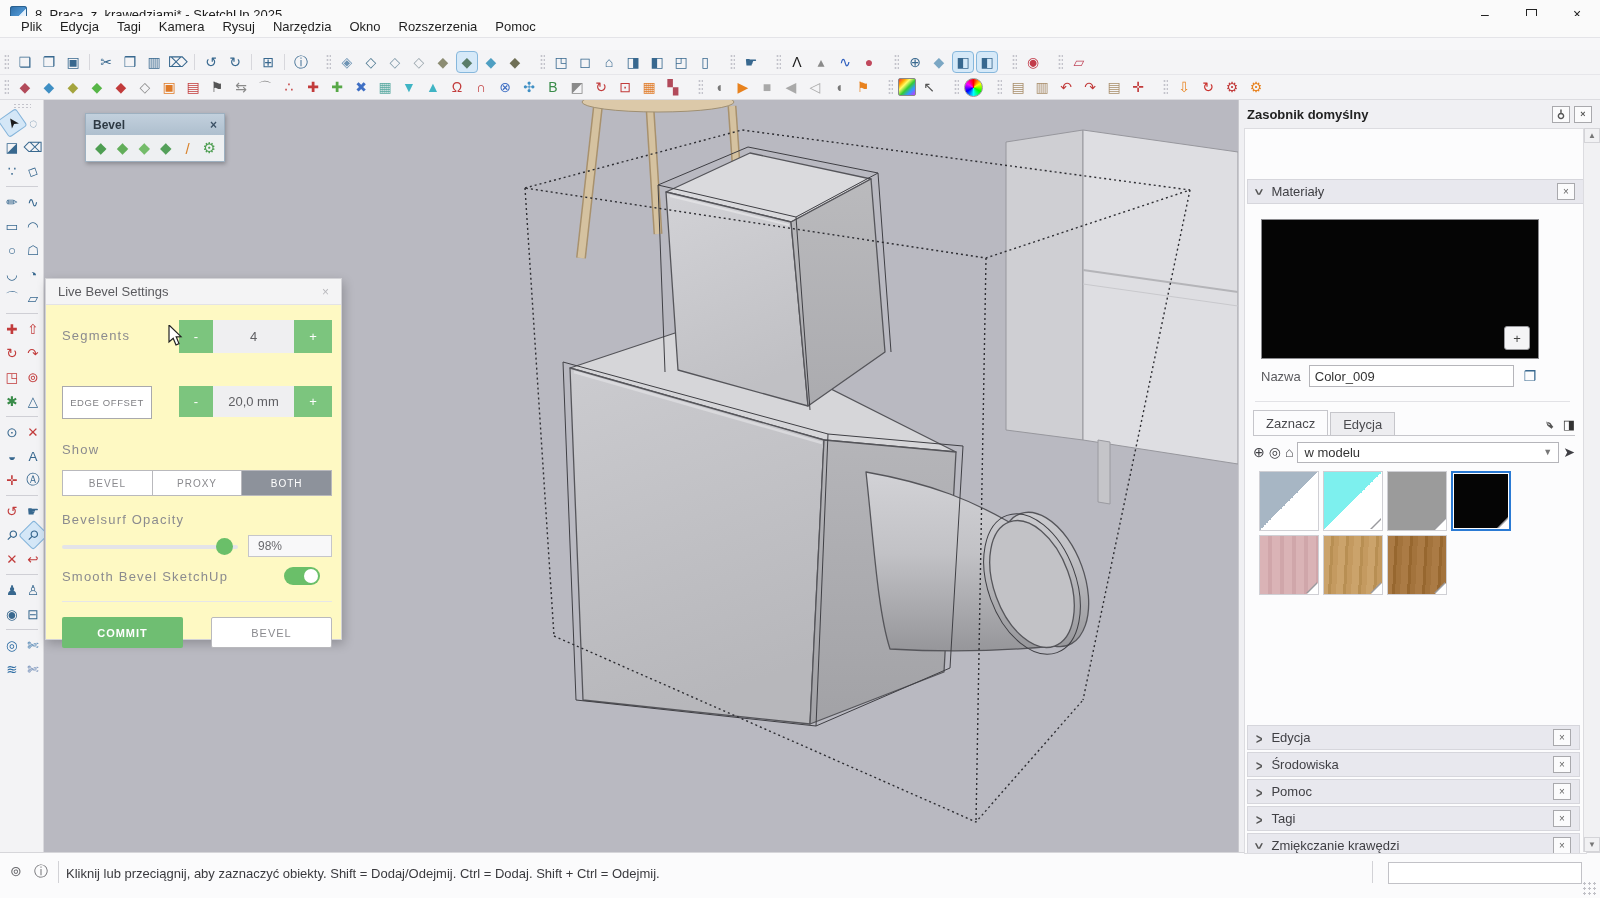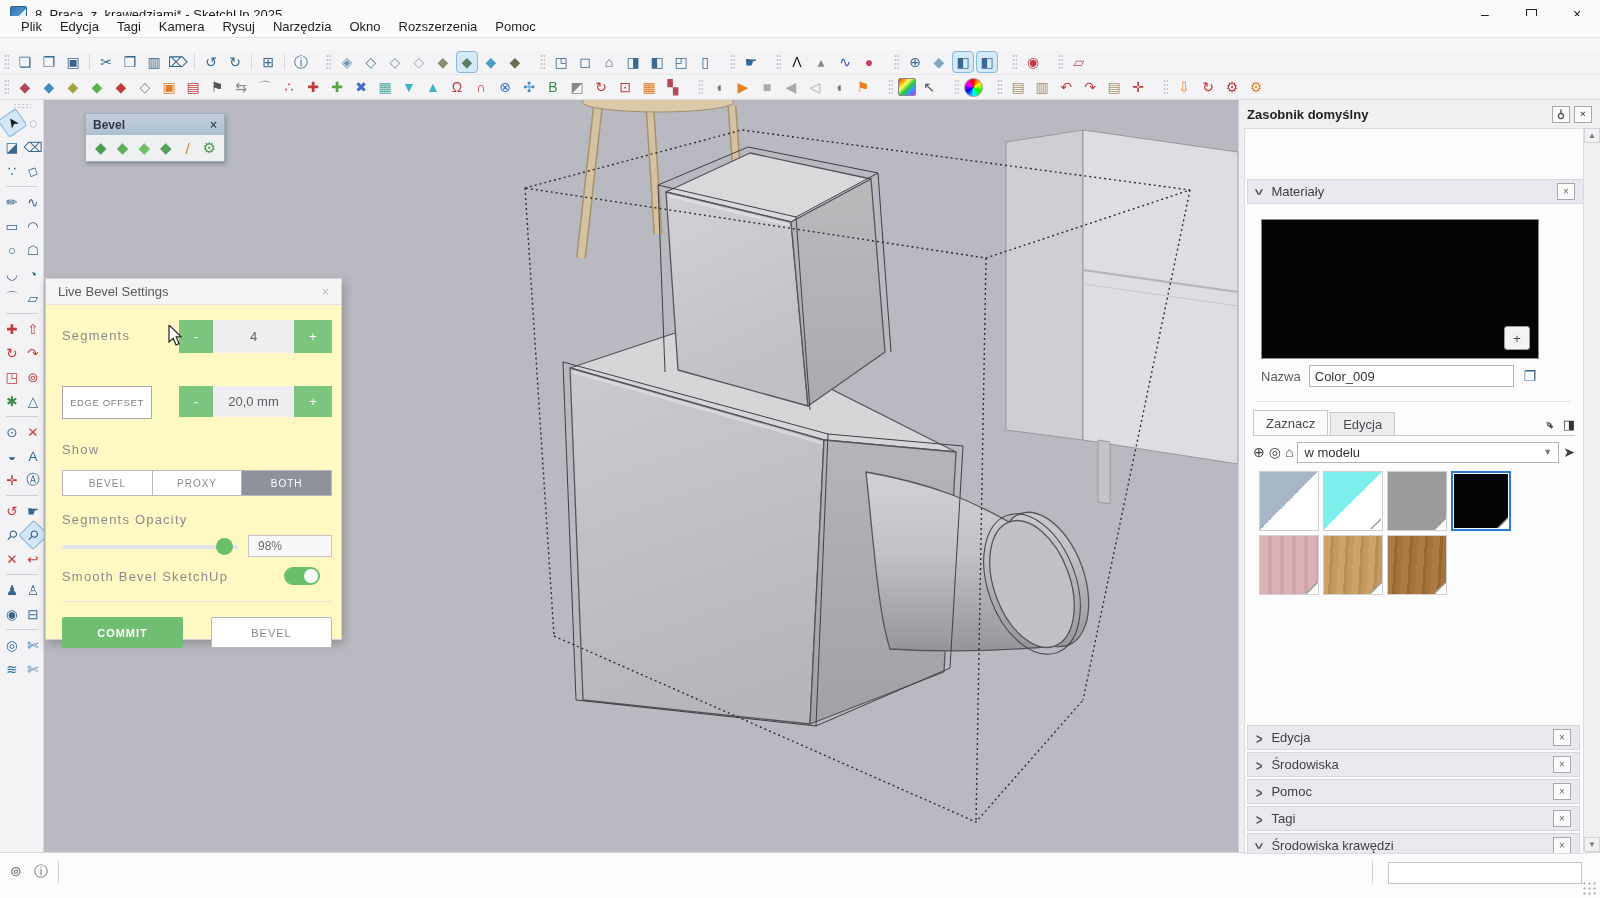--- a/index.html
+++ b/index.html
@@ -427,21 +427,21 @@
     <div class="edge-offset-btn">EDGE OFFSET</div>
     <div class="stepper-btn" style="left:133px;top:107px;height:31px">-</div>
     <div class="stepper-val" style="left:167px;top:107px;height:31px">20,0 mm</div>
     <div class="stepper-btn" style="left:248px;top:107px;width:38px;height:31px">+</div>
     <span class="dlg-label" style="top:163px">Show</span>
     <div class="segbar" id="showseg">
         <div class="seg">BEVEL</div>
         <div class="seg">PROXY</div>
         <div class="seg sel">BOTH</div>
       </div>
-    <span class="dlg-label" style="top:233px">Segments Opacity</span>
+    <span class="dlg-label" style="top:233px">Bevelsurf Opacity</span>
     <div class="slider-track">
         <div class="slider-knob" id="opknob" style="left: calc(92% - 8px);"></div>
       </div>
     <div class="opacity-box">98%</div>
     <span class="dlg-label" style="top:290px">Smooth Bevel SketchUp</span>
     <div class="toggle" id="smoothtoggle" style="background: rgb(106, 191, 105);">
         <div class="knob"></div>
       </div>
     <div class="dlg-hr"></div>
     <div class="commit-btn">COMMIT</div>
@@ -534,33 +534,34 @@
             <span>Pomoc</span>
             <span class="sec-x">×</span>
           </div>
           <div class="sec-header">
             <span class="chev">&gt;</span>
             <span>Tagi</span>
             <span class="sec-x">×</span>
           </div>
           <div class="sec-header">
             <span class="chev open">&gt;</span>
-            <span>Środowiska krawędzi</span>
+            <span>Zmiękczanie krawędzi</span>
             <span class="sec-x">×</span>
           </div>
         </div>
     </div>
     <div class="rp-scroll">
       <span class="arr" style="top:0">▲</span>
       <span class="arr" style="bottom:0;top:auto">▼</span>
     </div>
   </div>
 
   <div class="statusbar">
     <span class="sb-icon" style="left:10px">⊚</span>
     <span class="sb-icon" style="left:34px">ⓘ</span>
     <span class="sb-div" style="left:58px"></span>
+    <span class="sb-text">Kliknij lub przeciągnij, aby zaznaczyć obiekty. Shift = Dodaj/Odejmij. Ctrl = Dodaj. Shift + Ctrl = Odejmij.</span>
     <span class="sb-div" style="left:1372px"></span>
     <input class="measure-input" value="" style="">
     <span class="resize-grip"></span>
   </div>
 
 </div>
 
 </body></html>

